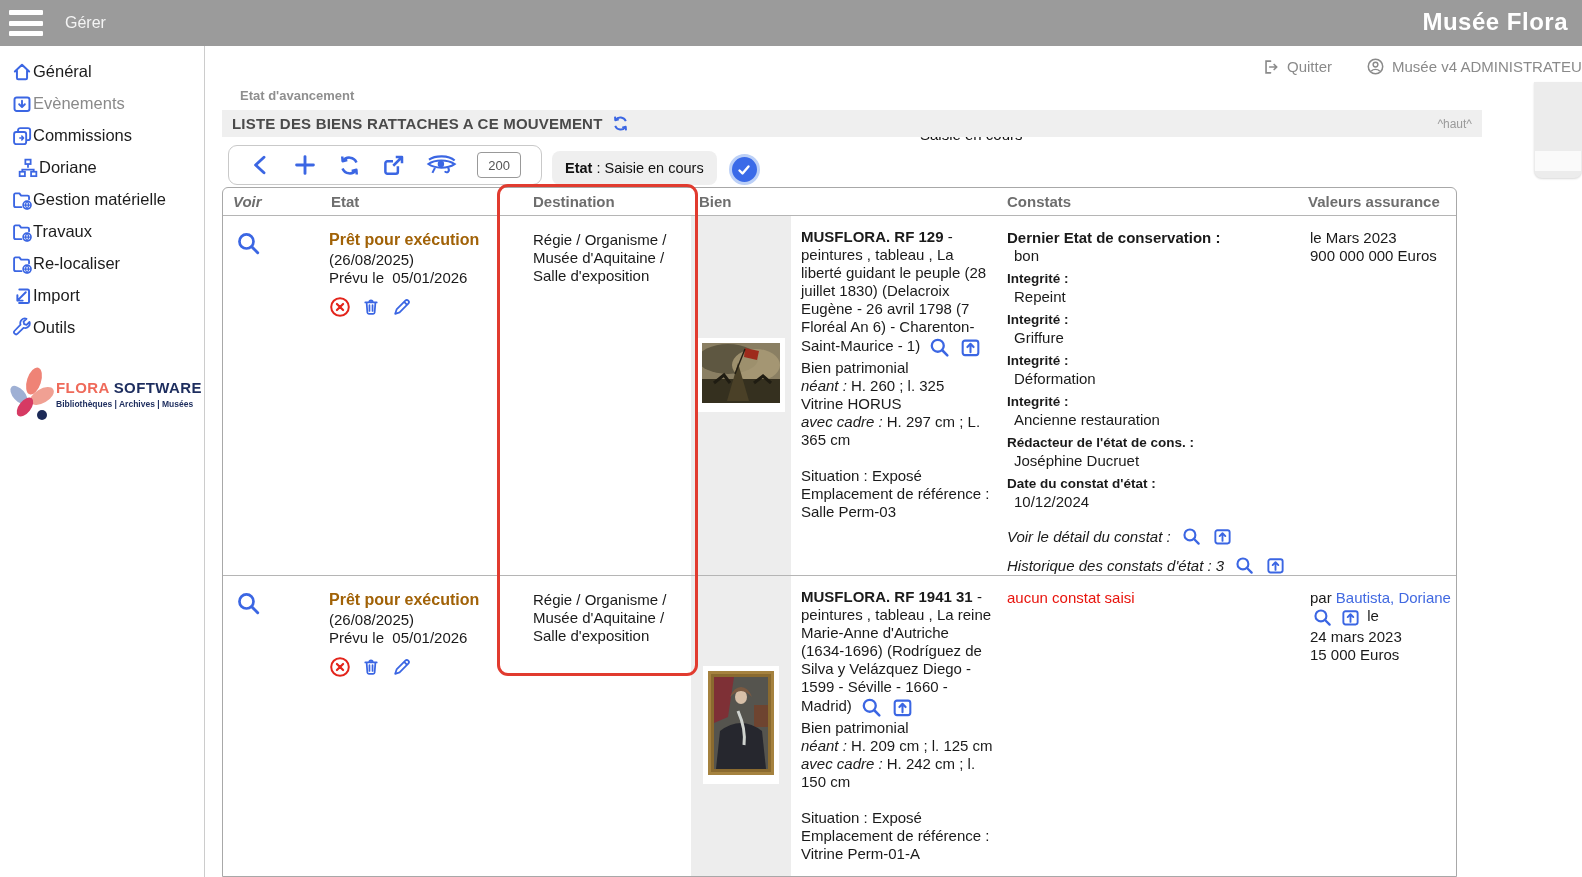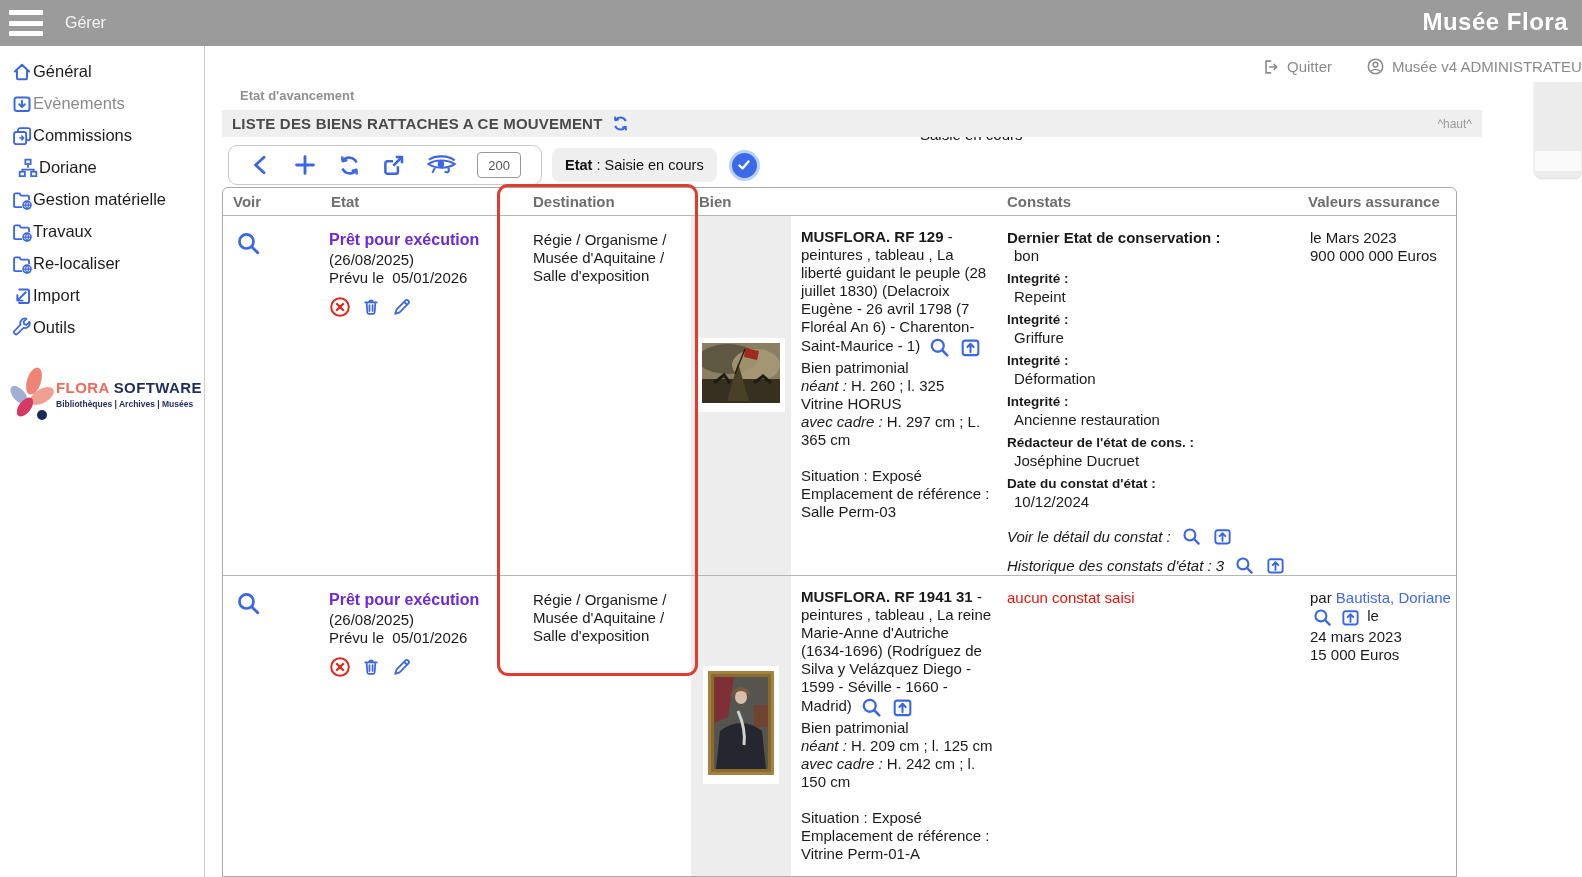--- a/index.html
+++ b/index.html
@@ -50,48 +50,48 @@
   
   .progress-label { position:absolute; left:240px; top:88px; font-size:13px; font-weight:bold; color:#8f8f8f; }
   .progress-value { position:absolute; left:920px; top:86px; font-size:15px; color:#111;margin-top:40px; }
   .section-bar { position:absolute; left:222px; top:110px; width:1260px; height:27px; background:#efefef;
     display:flex; align-items:center; padding:0 10px; }
   .section-title { font-size:15px; font-weight:bold; color:#4a4a4a; letter-spacing:.2px; }
   .section-bar .ic { margin-left:8px; }
   .top-link { margin-left:auto; font-size:12px; color:#9a9a9a; cursor:pointer; }
 
   
-  .toolbar { position:absolute; left:228px; top:145px; display:flex; align-items:center; }
+  .toolbar { position:absolute; left:228px; top:145px; display:flex; align-items:flex-end; }
   .tool-group { width:314px; height:40px; border:1px solid #c9c9c9; border-radius:9px;
     display:flex; align-items:center; justify-content:space-evenly; background:#fff; }
   .tool-group .tbtn { cursor:pointer; color:#3b66e3; display:flex; }
   .count-input { width:44px; height:26px; border:1px solid #999; border-radius:4px; text-align:center;
     font-size:13px; color:#555; font-family:"Liberation Sans",sans-serif; }
   .state-chip { margin-left:10px; height:34px; background:#efefef; border-radius:8px; display:flex;
     align-items:center; padding:0 13px; font-size:14.5px; color:#111; white-space:pre; }
   .state-chip b { font-weight:bold; }
   .check-btn { margin-left:12px; width:31px; height:31px; border-radius:50%; background:#3a6ae8;
     border:3px solid #bcd0f7; display:flex; align-items:center; justify-content:center; cursor:pointer; }
 
   
   .table { position:absolute; left:222px; top:187px; width:1235px; height:690px;
     border:1px solid #a8a8a8; border-radius:6px 6px 0 0; overflow:hidden; background:#fff; }
   .thead { display:flex; height:28px; align-items:center; border-bottom:1px solid #b5b5b5;
     font-weight:bold; font-size:15px; color:#6e6e6e; }
-  .col-voir{width:88px;} .col-etat{width:198px;} .col-dest{width:182px;}
+  .col-voir{width:88px;font-style:italic;} .col-etat{width:198px;} .col-dest{width:182px;}
   .col-bien{width:310px;} .col-constats{width:305px;} .col-val{width:150px;}
   .thead .col-voir{padding-left:10px;} .thead .col-etat{padding-left:20px;}
   .thead .col-dest{padding-left:24px;} .thead .col-bien{padding-left:8px;}
   .thead .col-constats{padding-left:6px;} .thead .col-val{padding-left:2px;}
   .trow { display:flex; font-size:15px; color:#1a1a1a; line-height:18px; }
   .trow.first { height:360px; border-bottom:1px solid #b5b5b5; }
   .trow.second { height:302px; }
   .cell-voir { padding:14px 0 0 12px; }
   .cell-etat { padding:15px 0 0 18px; }
-  .status { color:#6d28d9; font-weight:bold; font-size:16px; margin-bottom:2px; }
+  .status { color:#a16207; font-weight:bold; font-size:16px; margin-bottom:2px; }
   .etat-line { white-space:pre-wrap; }
   .etat-icons { display:flex; gap:9px; margin-top:9px; align-items:center; }
   .cell-dest { padding:15px 8px 0 24px; }
   .cell-bien { display:flex; }
   .thumbstrip { width:100px; background:#ededed; flex:0 0 100px; }
   .thumb-mat { background:#fff; padding:5px; width:max-content; margin:0 auto; }
   .bien-text { padding:12px 6px 0 10px; width:210px; }
   .bien-icons { display:inline-flex; gap:8px; vertical-align:middle; margin-left:4px; }
   .dim-label { font-style:italic; margin-right:4px; }
   .cell-constats { padding:13px 8px 0 6px; }

